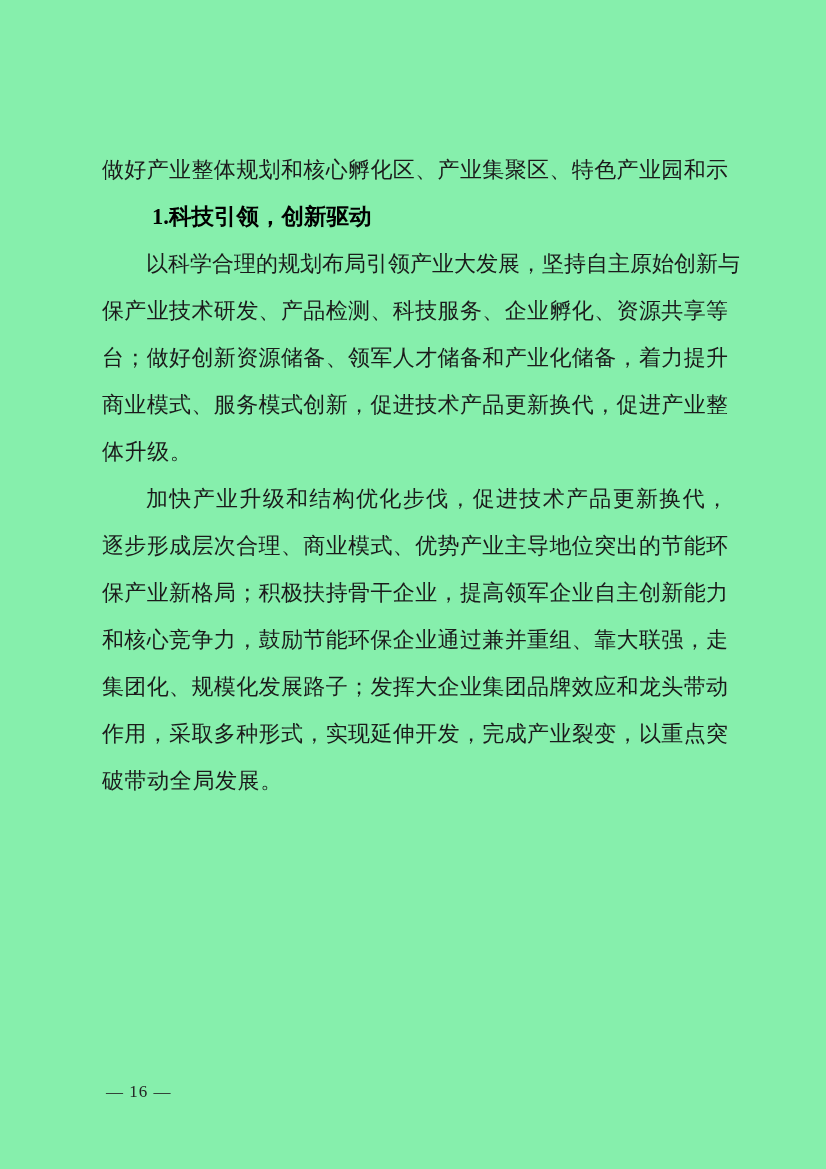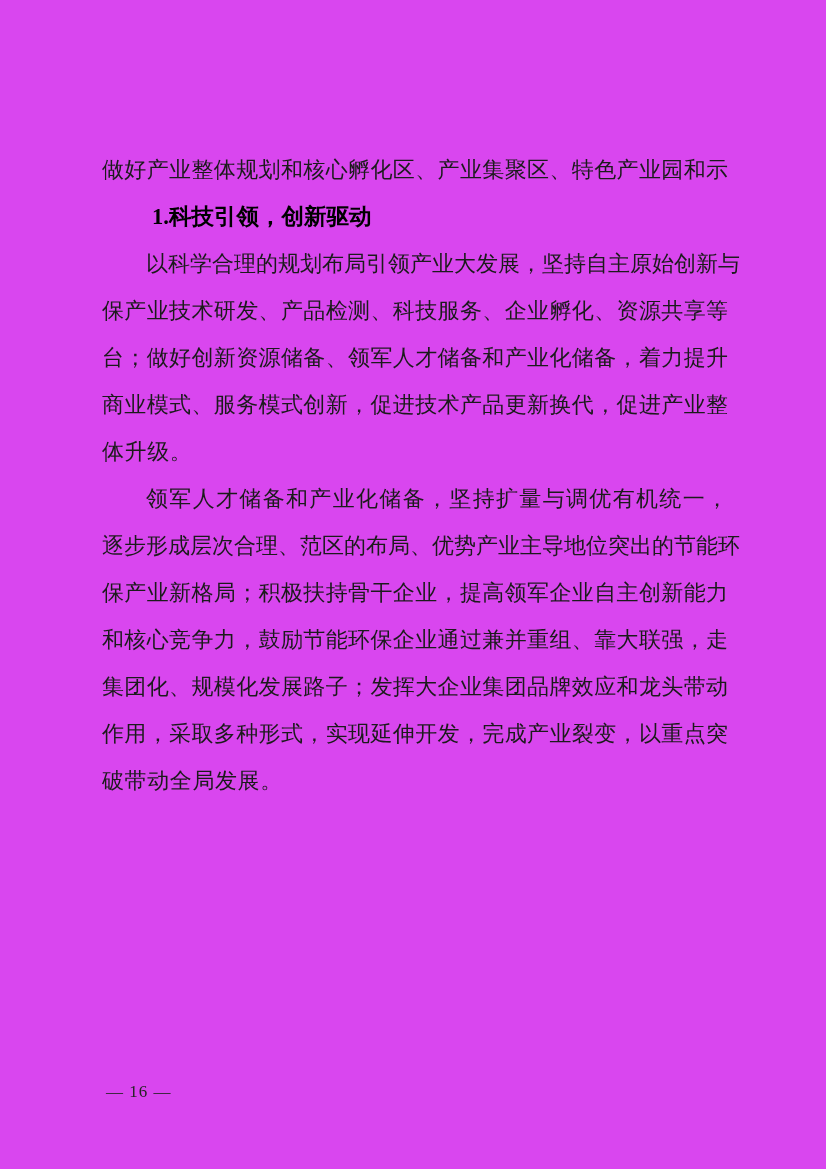--- a/index.html
+++ b/index.html
@@ -11,21 +11,21 @@
     position: relative;
     width: 826px;
     height: 1169px;
     overflow: hidden;
     font-family: "Liberation Serif", "DejaVu Serif", serif;
     color: #1b1b1b;
   }
   .page {
     position: absolute;
     inset: 0;
-    background: #d946ef;
+    background: #86efac;
   }
   .content {
     position: absolute;
     left: 102px;
     top: 146px;
     width: 626px;
   }
   .line {
     font-size: 22px;
     height: 47px;
@@ -74,22 +74,22 @@
 
     <h2 class="heading">1.科技引领，创新驱动</h2>
 
     <div class="line first">以科学合理的规划布局引领产业大发展，坚持自主原始创新与</div>
     <div class="line">保产业技术研发、产品检测、科技服务、企业孵化、资源共享等</div>
     <div class="line">台；做好创新资源储备、领军人才储备和产业化储备，着力提升</div>
     <div class="line">商业模式、服务模式创新，促进技术产品更新换代，促进产业整</div>
     <div class="line last">体升级。</div>
 
 
-    <div class="line first">领军人才储备和产业化储备，坚持扩量与调优有机统一，</div>
-    <div class="line">逐步形成层次合理、范区的布局、优势产业主导地位突出的节能环</div>
+    <div class="line first">加快产业升级和结构优化步伐，促进技术产品更新换代，</div>
+    <div class="line">逐步形成层次合理、商业模式、优势产业主导地位突出的节能环</div>
     <div class="line">保产业新格局；积极扶持骨干企业，提高领军企业自主创新能力</div>
     <div class="line">和核心竞争力，鼓励节能环保企业通过兼并重组、靠大联强，走</div>
     <div class="line">集团化、规模化发展路子；发挥大企业集团品牌效应和龙头带动</div>
     <div class="line">作用，采取多种形式，实现延伸开发，完成产业裂变，以重点突</div>
     <div class="line last">破带动全局发展。</div>
 
   </main>
 
   <footer class="footer">
     <span>— 16 —</span>

